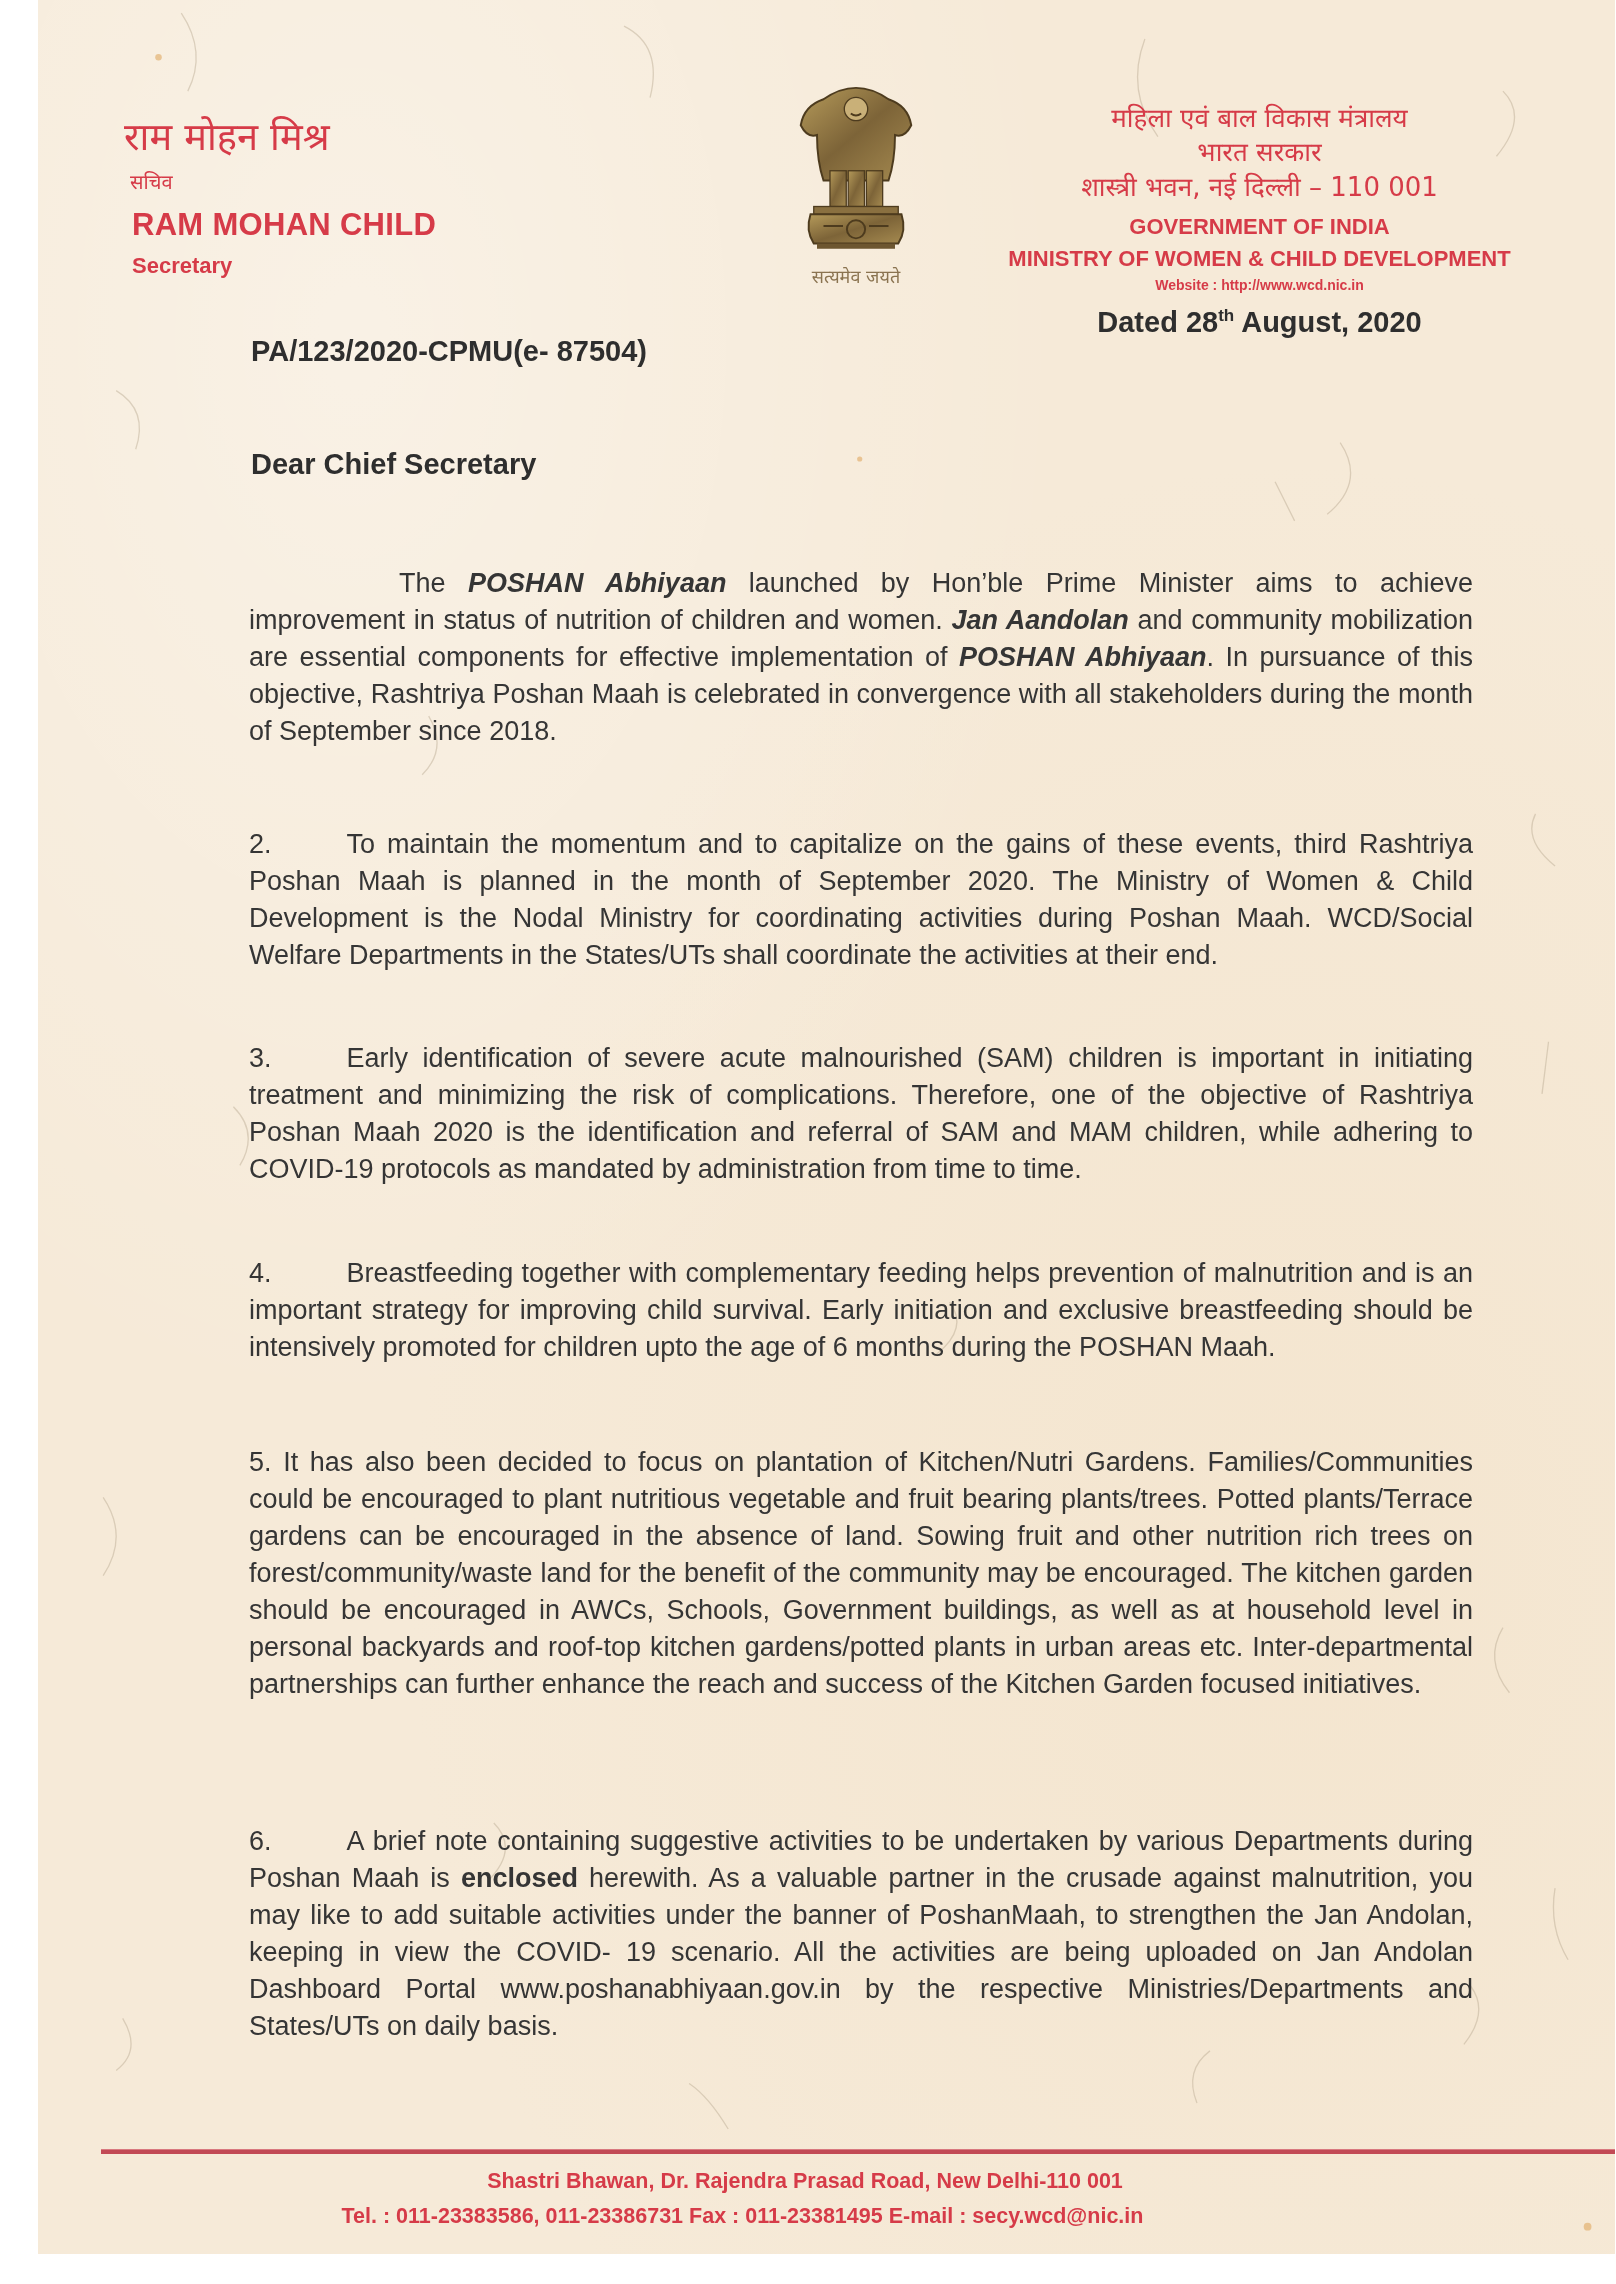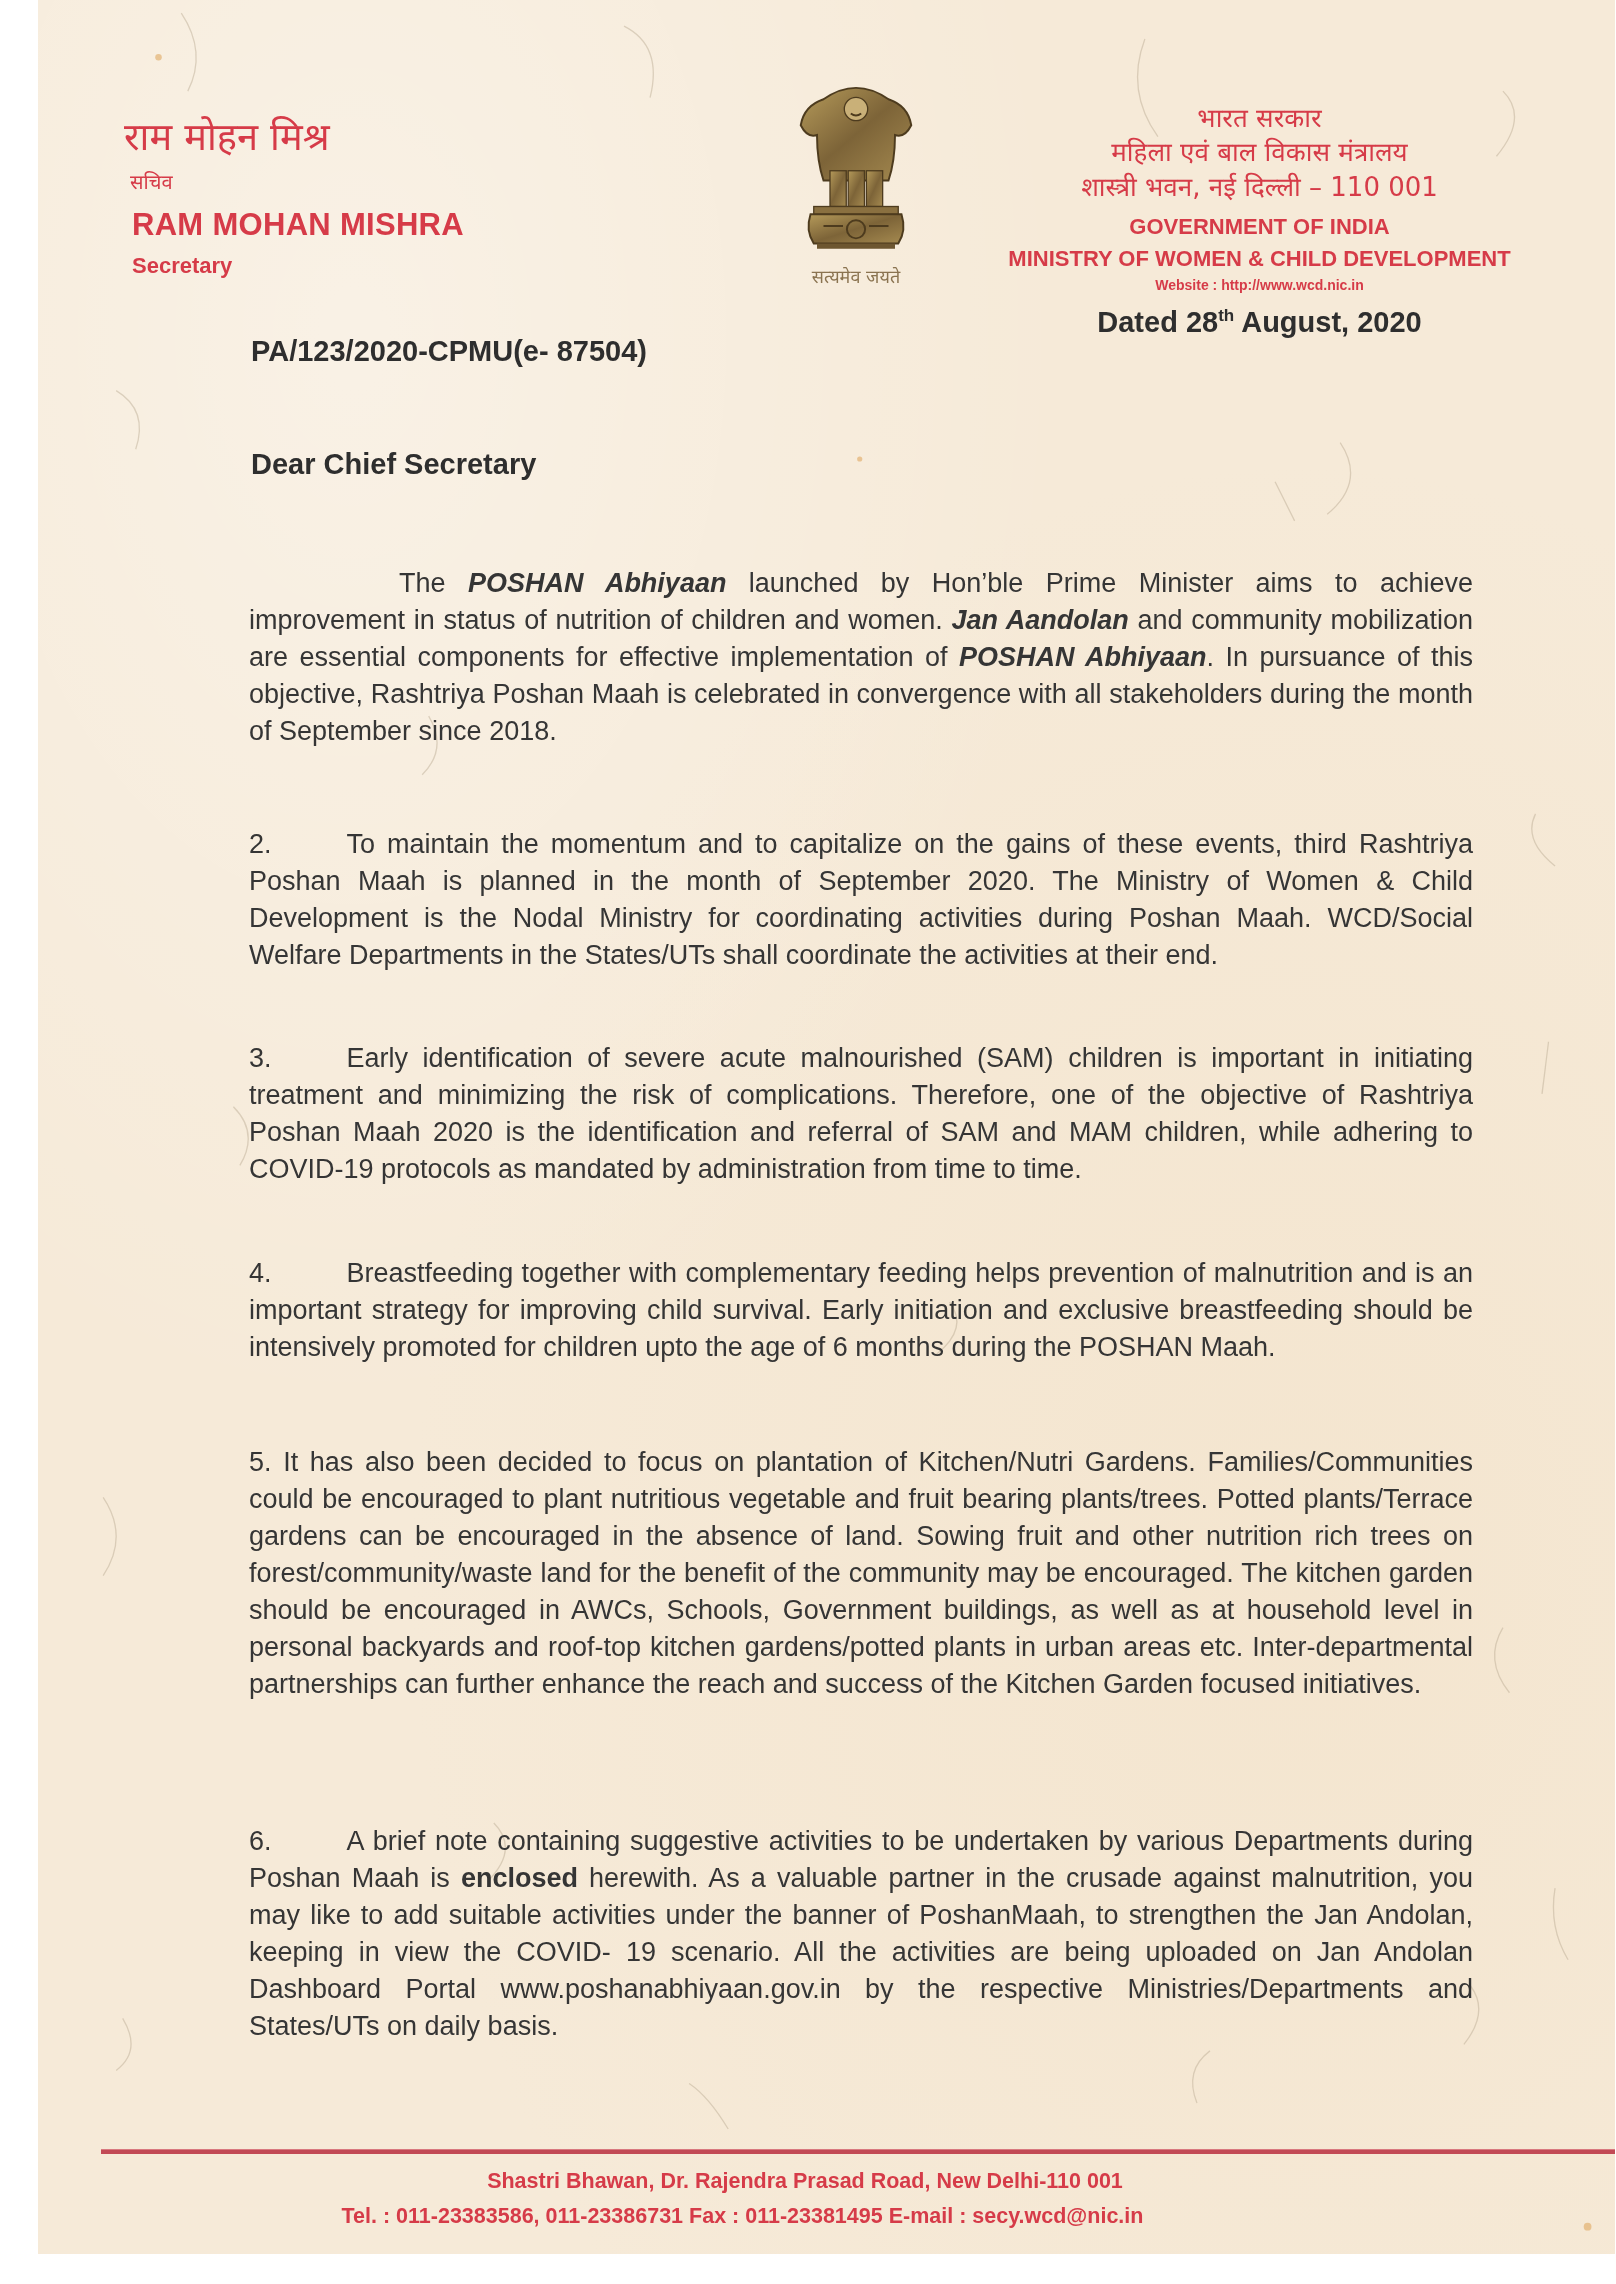--- a/index.html
+++ b/index.html
@@ -92,21 +92,21 @@
     <g fill="#e0a860" opacity="0.6">
       <circle cx="185" cy="88" r="5"></circle>
         <circle cx="1262" cy="705" r="4"></circle>
         <circle cx="2380" cy="3420" r="6"></circle>
     </g>
   </svg>
 </div>
 
 <div class="abs red hn-name">राम मोहन मिश्र</div>
 <div class="abs red hn-title">सचिव</div>
-<div class="abs red en-name">RAM MOHAN MISHRA</div>
+<div class="abs red en-name">RAM MOHAN CHILD</div>
 <div class="abs red en-title">Secretary</div>
 
 <div class="abs emblem">
   <svg width="156" height="189" viewBox="0 0 240 290" xmlns="http://www.w3.org/2000/svg">
     <defs>
       <linearGradient id="gold" x1="0" y1="0" x2="1" y2="1">
         <stop offset="0" stop-color="#b59a5a"></stop>
         <stop offset="0.5" stop-color="#7d6438"></stop>
         <stop offset="1" stop-color="#a58a50"></stop>
       </linearGradient>
@@ -123,22 +123,22 @@
     <rect x="55" y="205" width="130" height="12" fill="#8a7040" stroke="#4d3b1e" stroke-width="2"></rect>
     <path d="M50 217 h140 q8 25 -5 45 h-130 q-13 -20 -5 -45z" fill="url(#gold)" stroke="#4d3b1e" stroke-width="3"></path>
     <circle cx="120" cy="240" r="14" fill="none" stroke="#4d3b1e" stroke-width="3"></circle>
     <path d="M70 235 h30 M140 235 h30" stroke="#4d3b1e" stroke-width="3"></path>
     <rect x="60" y="262" width="120" height="8" fill="#6d5630"></rect>
   </svg>
 </div>
 <div class="abs emblem-motto">सत्यमेव जयते</div>
 
 <div class="right-block">
+  <div class="red rb-hi2">महिला एवं बाल विकास मंत्रालय</div>
   <div class="red rb-hi1">भारत सरकार</div>
-  <div class="red rb-hi2">महिला एवं बाल विकास मंत्रालय</div>
   <div class="red rb-hi3">शास्त्री भवन, नई दिल्ली – 110 001</div>
   <div class="red rb-en1">GOVERNMENT OF INDIA</div>
   <div class="red rb-en2">MINISTRY OF WOMEN &amp; CHILD DEVELOPMENT</div>
   <div class="red rb-web">Website : http://www.wcd.nic.in</div>
   <div class="rb-date"><span>Dated 28</span><sup>th</sup><span> August, 2020</span></div>
 </div>
 
 <div class="abs ref">PA/123/2020-CPMU(e- 87504)</div>
 <div class="abs salutation">Dear Chief Secretary</div>
 

